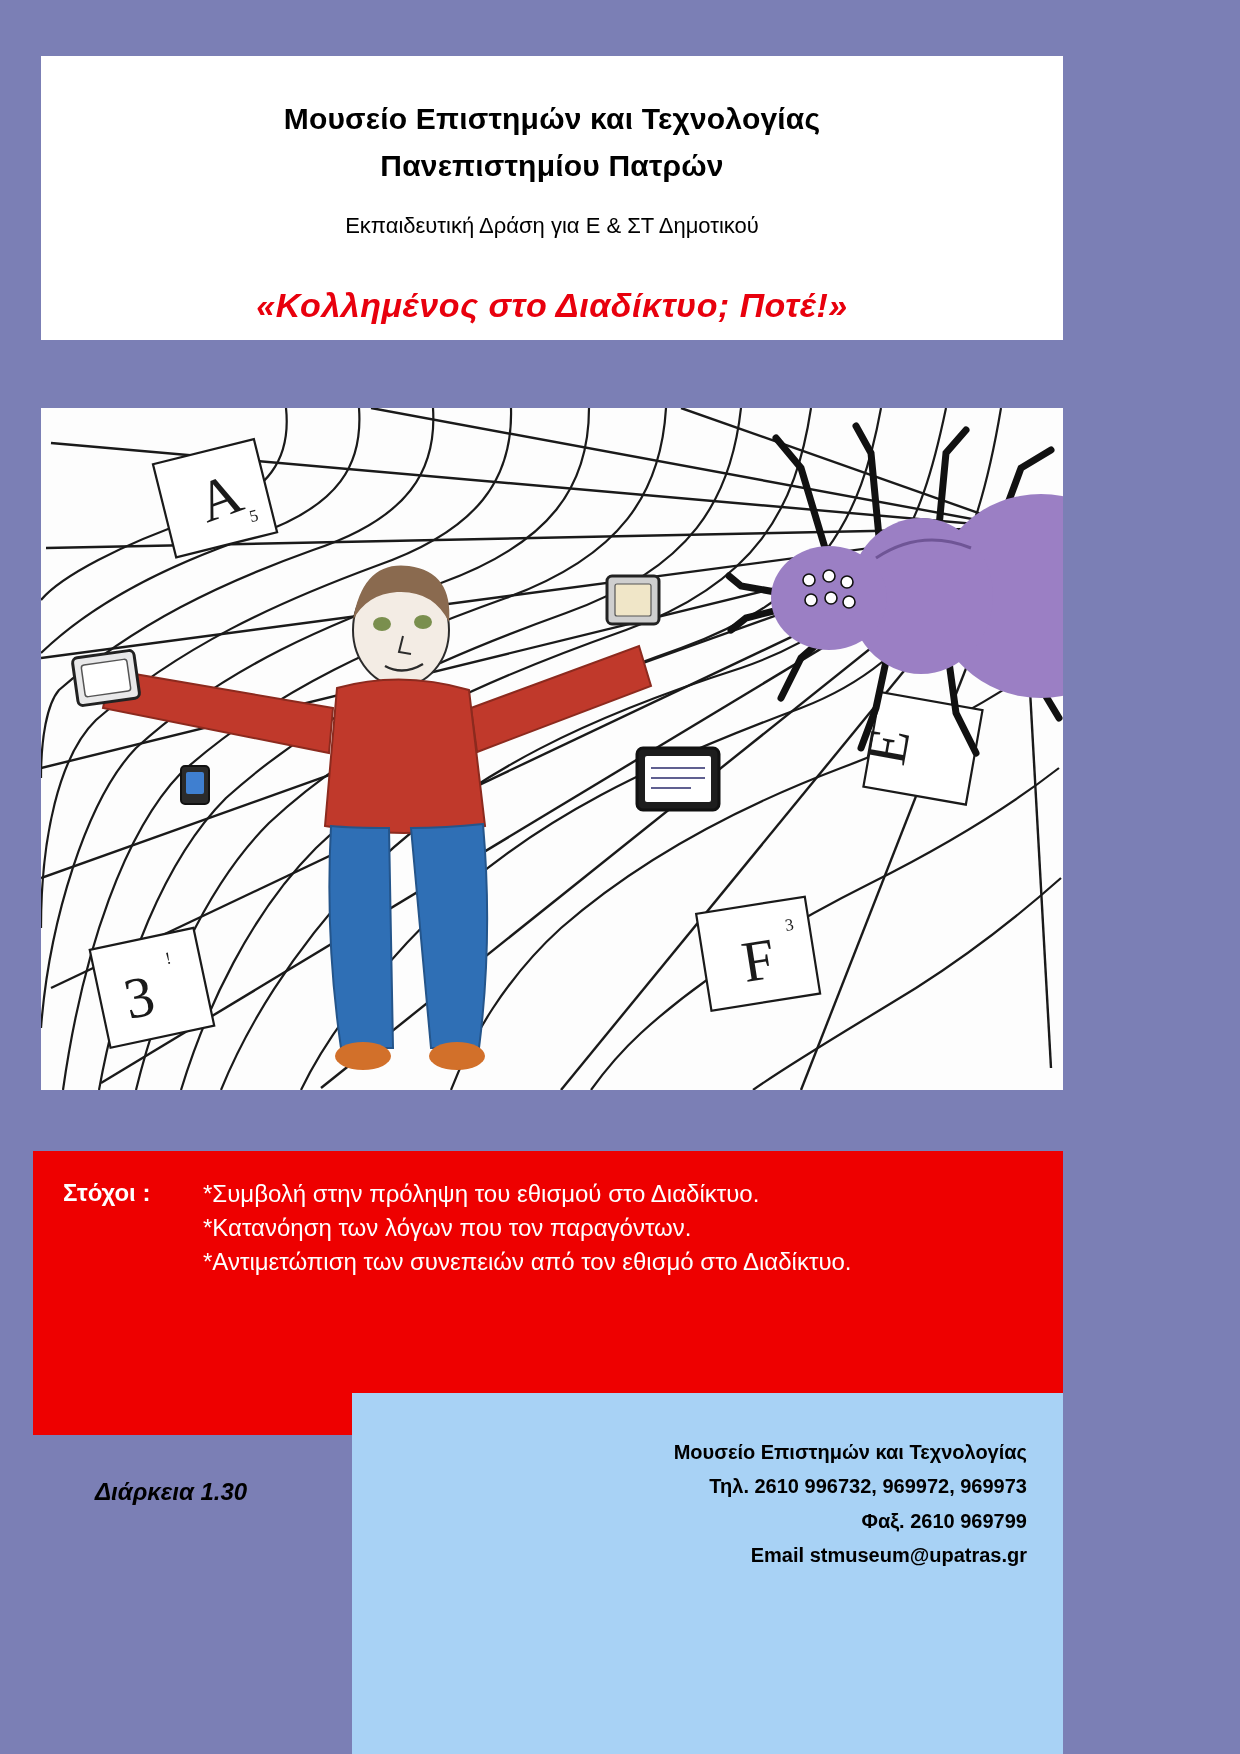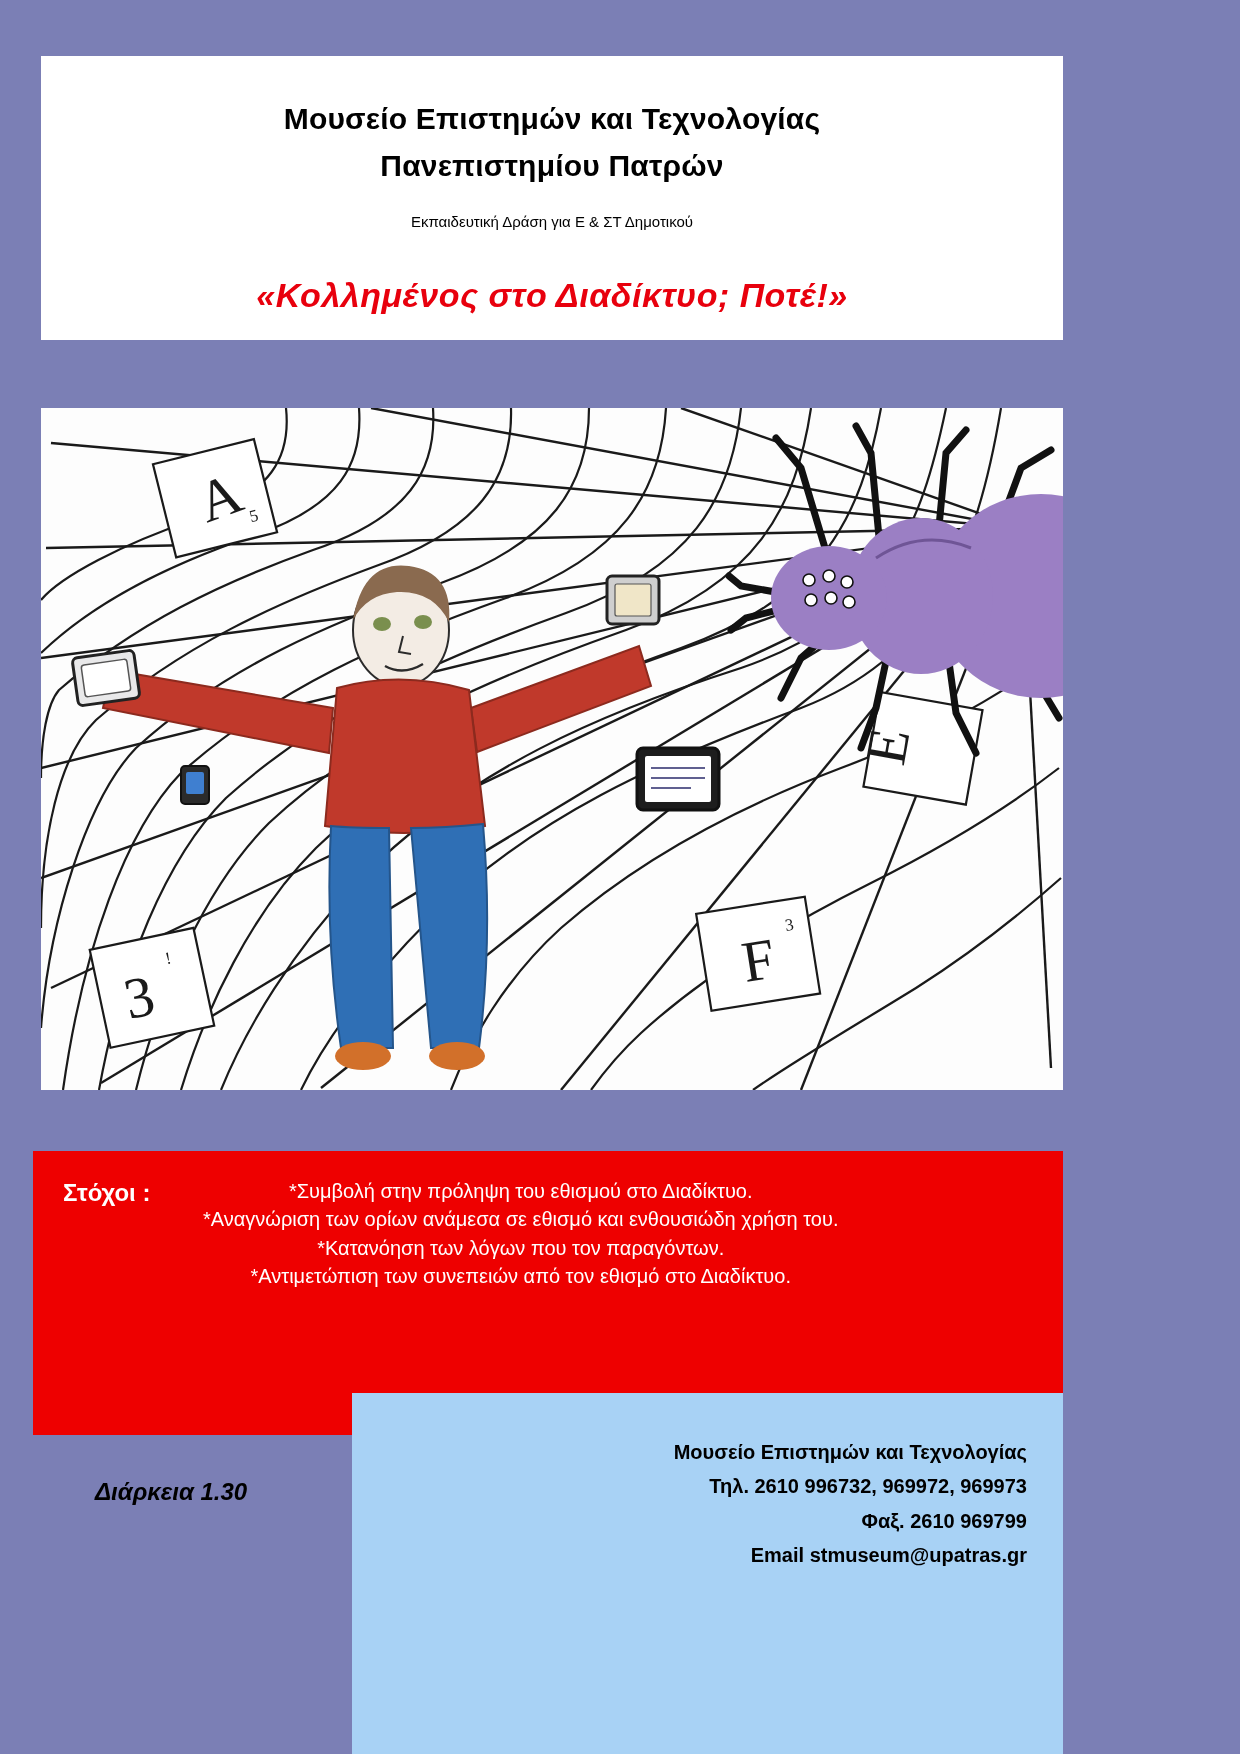--- a/index.html
+++ b/index.html
@@ -29,21 +29,21 @@
   }
   .header-line1,
   .header-line2 {
     font-size: 30px;
     font-weight: bold;
     color: #000000;
     letter-spacing: 0.2px;
     line-height: 1.55;
   }
   .header-sub {
-    font-size: 15px;
+    font-size: 22px;
     color: #000000;
     margin-top: 22px;
     line-height: 1.4;
   }
   .header-title {
     font-size: 34px;
     font-weight: bold;
     font-style: italic;
     color: #e8000d;
     margin-top: 44px;
@@ -89,24 +89,23 @@
     padding-top: 2px;
     min-width: 140px;
   }
   .goals-list {
     margin: 0;
     padding: 0;
     list-style: none;
   }
   .goals-list li {
     color: #ffffff;
-    font-size: 20px;
+    font-size: 24px;
     line-height: 1.42;
     white-space: nowrap;
-    text-align: center;
   }
 
   
   .contact-box {
     position: absolute;
     left: 352px;
     top: 1393px;
     width: 711px;
     height: 361px;
     background: #a8d2f5;
@@ -269,21 +268,20 @@
       </g>
     </g>
   </svg>
 </div>
 
 <div class="goals-box">
   <div class="goals-inner">
     <div class="goals-label">Στόχοι :</div>
     <ul class="goals-list">
       <li>*Συμβολή στην πρόληψη του εθισμού στο Διαδίκτυο.</li>
-      <li>*Αναγνώριση των ορίων ανάμεσα σε εθισμό και ενθουσιώδη χρήση του.</li>
       <li>*Κατανόηση των λόγων που τον παραγόντων.</li>
       <li>*Αντιμετώπιση των συνεπειών από τον εθισμό στο Διαδίκτυο.</li>
     </ul>
   </div>
 </div>
 
 <div class="contact-box">
   <div>Μουσείο Επιστημών και Τεχνολογίας</div>
   <div>Τηλ. 2610 996732, 969972, 969973</div>
   <div>Φαξ. 2610 969799</div>

